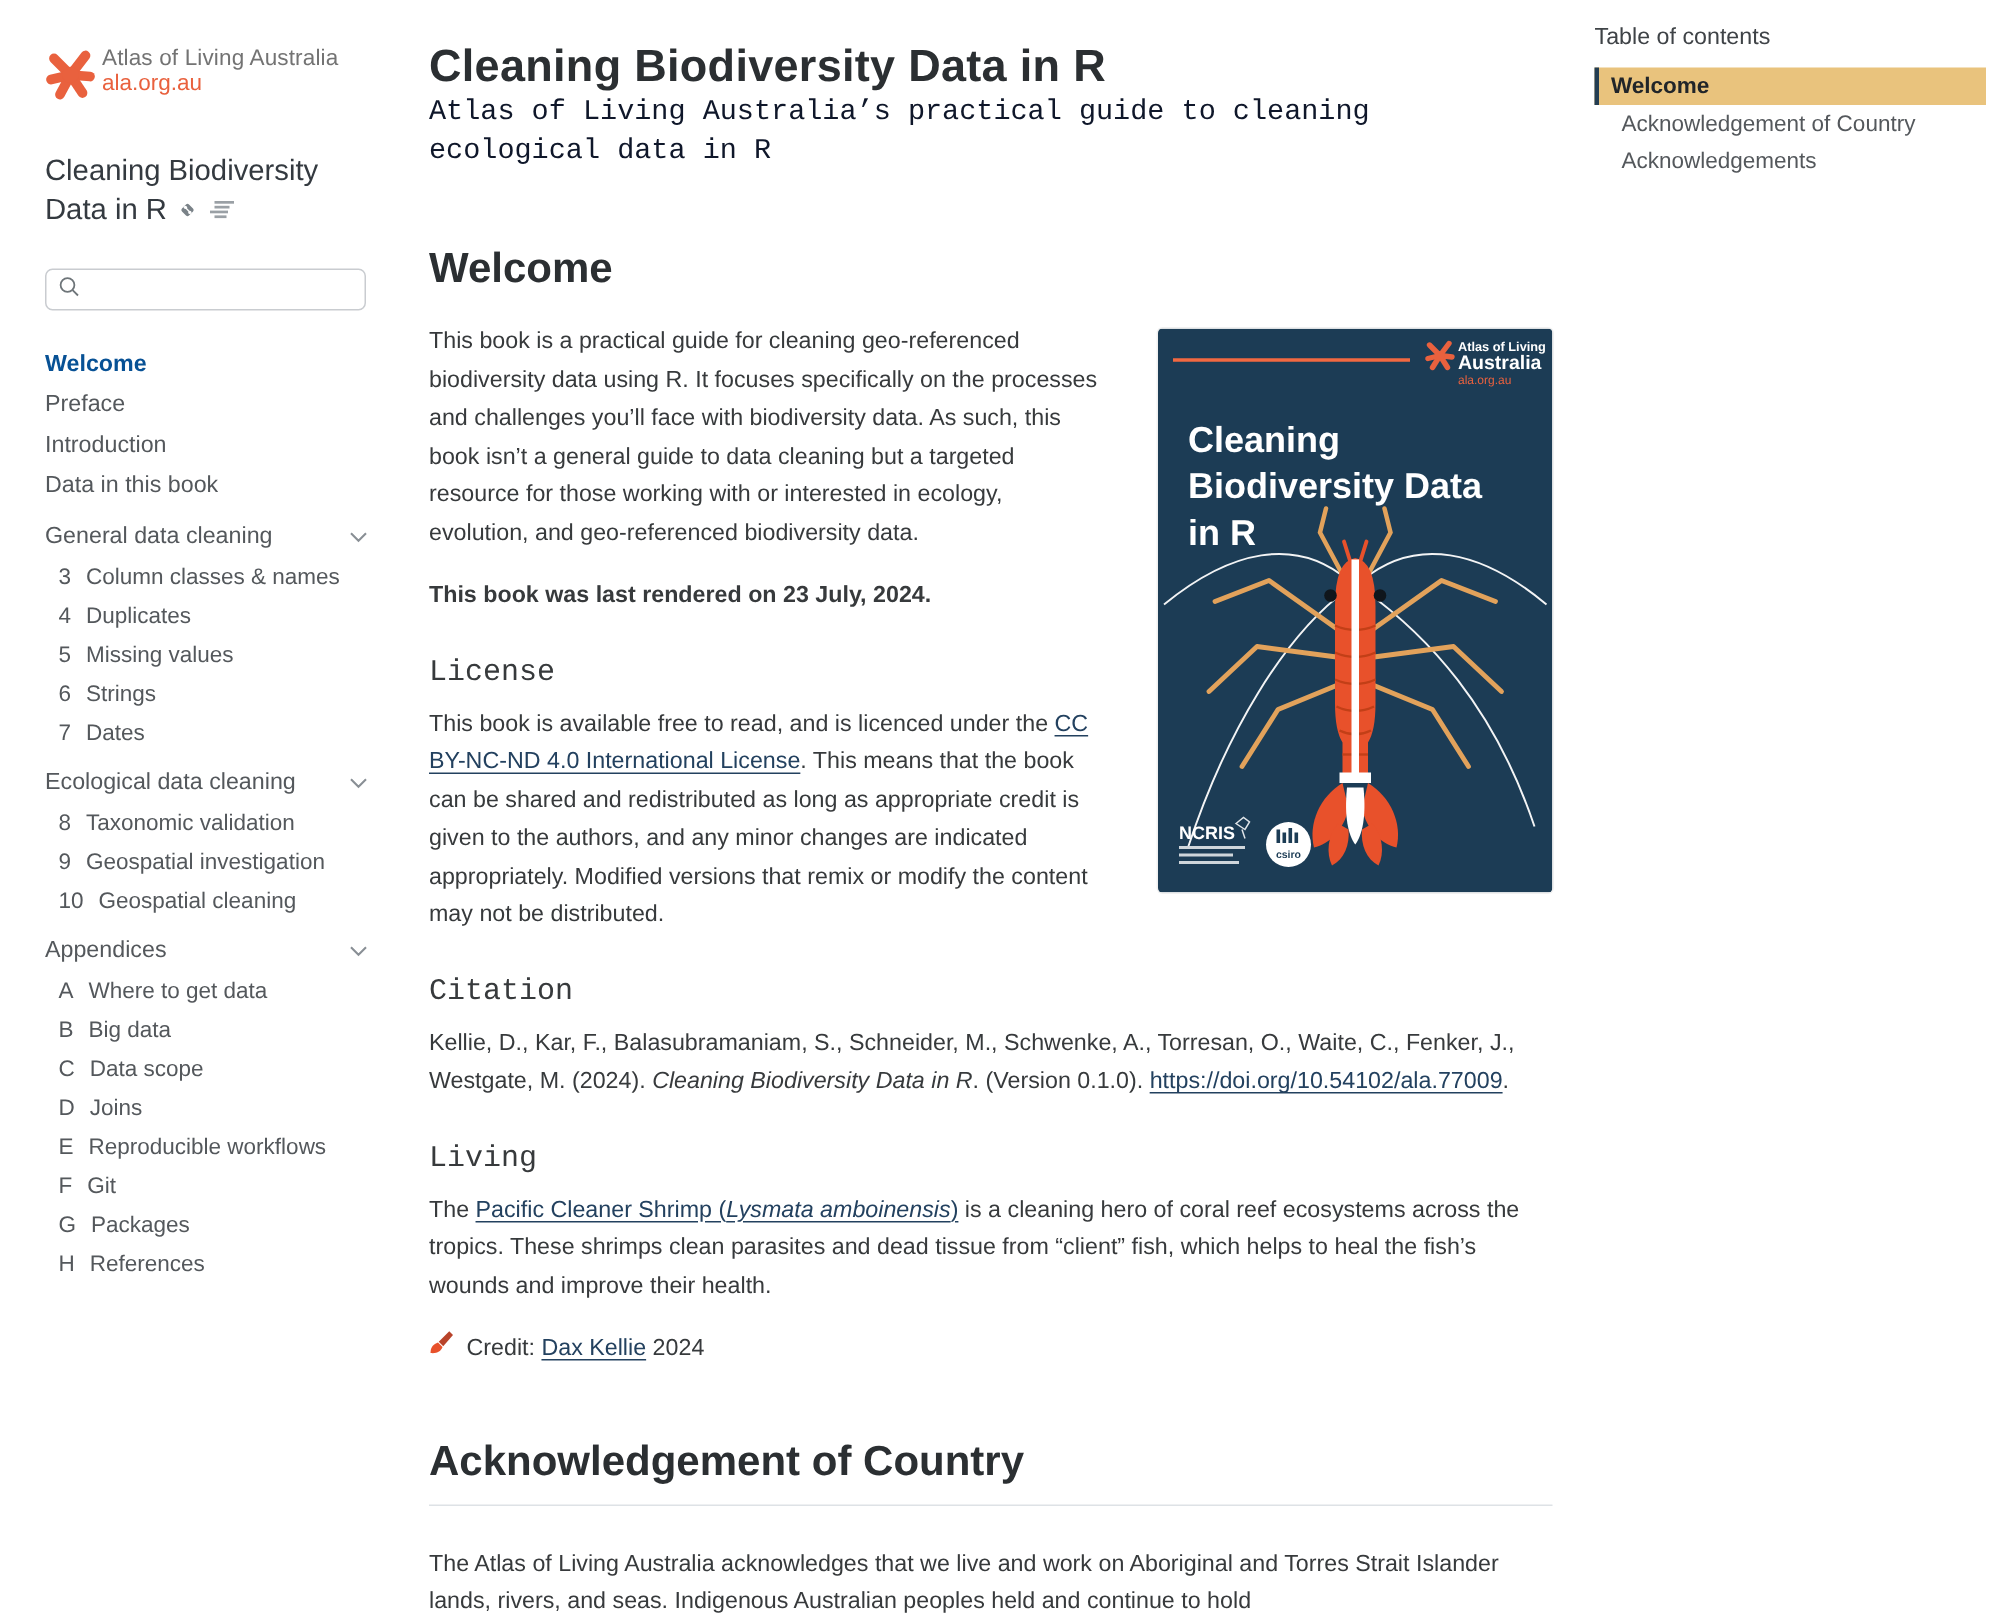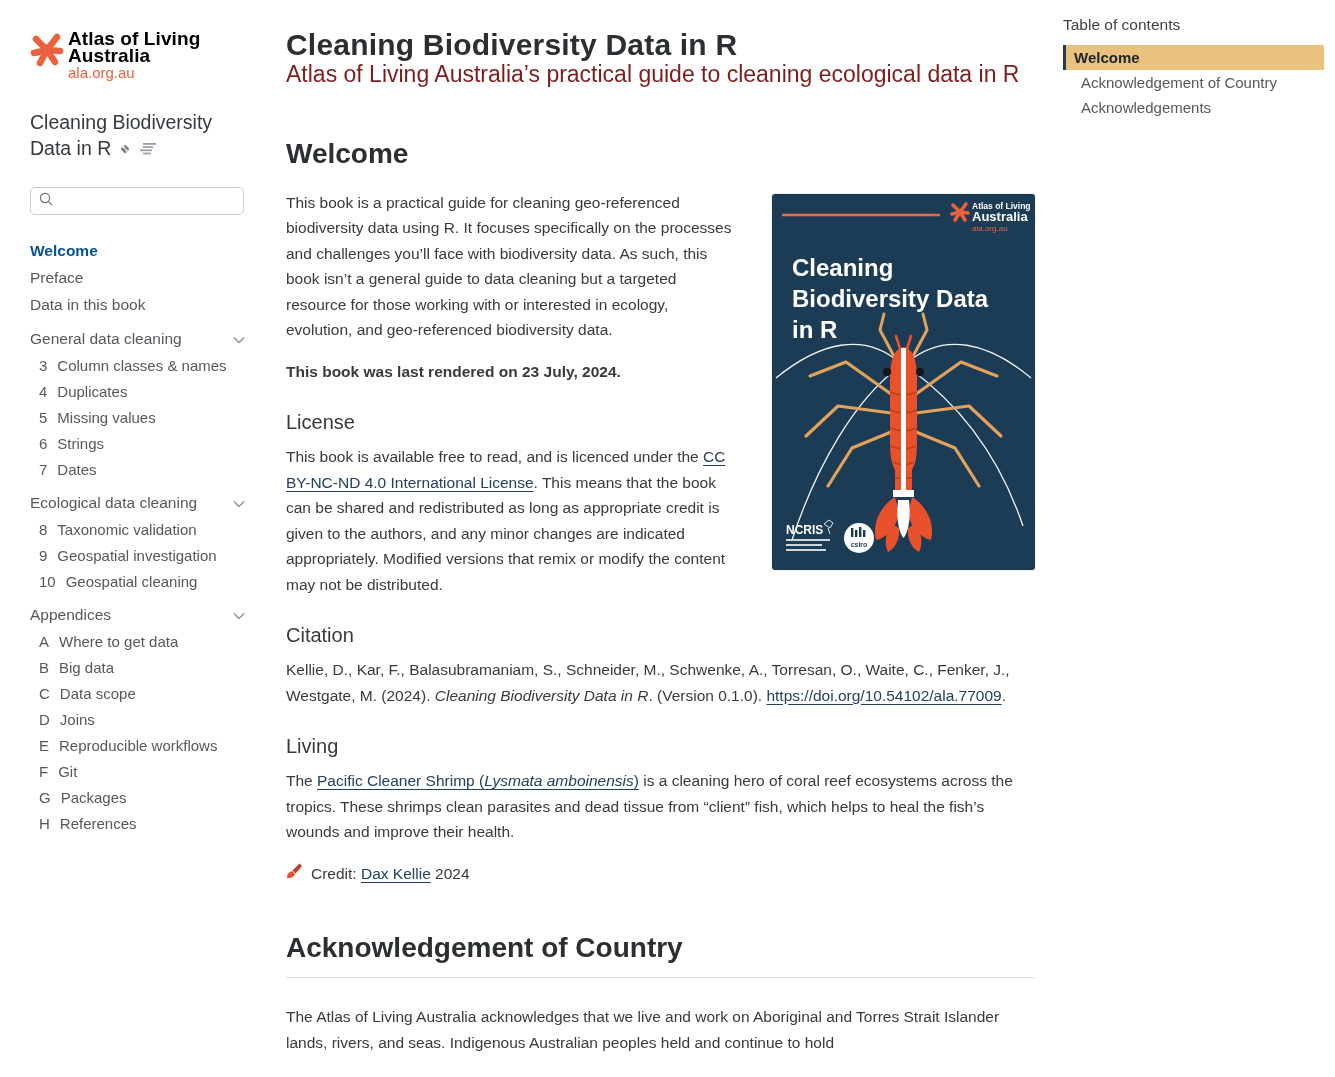--- a/index.html
+++ b/index.html
@@ -12,21 +12,21 @@
   }
   a { text-decoration:none; color:inherit; cursor:pointer; }
 
   .page { display:grid; grid-template-columns:265px 798px 272px; width:1335px; }
 
   
   .sidebar { padding:30px 20px 20px 30px; }
   .brand { display:flex; align-items:flex-start; gap:4px; }
   .brand-mark { flex:0 0 auto; margin-top:2px; }
   .brand-text { line-height:17px; }
-  .brand-title { font-weight:bold; color:#000000; font-size:19px; letter-spacing:.1px; }
+  .brand-title { font-weight:normal; color:#737373; font-size:15px; letter-spacing:.1px; }
   .brand-url { color:#e9613e; font-size:15px; }
 
   .book-title { margin-top:28px; font-size:19.5px; line-height:26px; color:#343a40; }
   .title-icons { display:inline-flex; gap:7px; vertical-align:-2px; margin-left:6px; }
 
   .searchbox {
     margin-top:24px; width:214px; height:28px;
     border:1px solid #c9ccd0; border-radius:5px;
     display:flex; align-items:center; padding:0 8px; background:#fff;
   }
@@ -37,25 +37,25 @@
   .nav-link { display:block; padding:4.5px 0; font-size:15.5px; }
   .nav-link.active { color:#075195; font-weight:bold; }
   .nav-group { margin-top:7px; }
   .nav-section { display:flex; align-items:center; justify-content:space-between; padding:4.5px 0; cursor:pointer; }
   .nav-sub { display:flex; padding:4.5px 0 4.5px 9px; font-size:15px; }
   .nav-sub .num { margin-right:10px; color:#54585c; }
 
   
   .main { padding:22px 28px 0 21px; }
   .main-title { font-size:30px; font-weight:bold; color:#2b2f32; margin:6px 0 0; letter-spacing:.2px; }
-  .subtitle { font-size:23px; color:#7f1d1d; margin:16px 0 0; }
+  .subtitle { font-size:19px; color:#0f172a; margin:16px 0 0;font-family:Liberation Mono, monospace; }
 
   .welcome h1, .ack h1 { font-size:28px; font-weight:bold; color:#2b2f32; }
   .welcome h1 { margin:50px 0 20px; }
-  h2 { font-size:20px; font-weight:400; color:#373a3c; margin:27px 0 10px; }
+  h2 { font-size:20px; font-weight:400; color:#373a3c; margin:27px 0 10px;font-family:Liberation Mono, monospace; }
   .main p { margin:0 0 16px; line-height:25.5px; }
 
   .cover-figure { float:right; width:263px; height:376px; margin:4px 0 18px 36px; border-radius:3px; overflow:hidden; box-shadow:0 0 0 1px rgba(0,0,0,.06); }
 
   .main a.textlink { color:#23415f; text-decoration:underline; text-underline-offset:3px; }
   .credit { display:flex; align-items:center; gap:8px; margin-top:22px; }
   .credit .sep { margin:0; }
 
   .ack h1 { margin:46px 0 0; padding-bottom:13px; border-bottom:1px solid #dee2e6; }
   .ack p { margin-top:26px; }
@@ -122,20 +122,21 @@
           <circle cx="6" cy="6" r="4.6" stroke="#6e7579" stroke-width="1.2"></circle>
           <line x1="9.4" y1="9.4" x2="13" y2="13" stroke="#6e7579" stroke-width="1.2"></line>
         </svg>
       </span>
       <input type="text" placeholder="" style="">
     </div>
 
     <nav class="nav">
       <a class="nav-link active">Welcome</a>
       <a class="nav-link">Preface</a>
+      <a class="nav-link">Introduction</a>
       <a class="nav-link">Data in this book</a>
 
 
       <div class="nav-group">
         <div class="nav-section">
           <span>General data cleaning</span>
           <span><svg width="12" height="8" viewBox="0 0 12 8" fill="none">
                 <polyline points="1,1.5 6,6.5 11,1.5" stroke="#8a9096" stroke-width="1.4"></polyline>
               </svg></span>
         </div>

